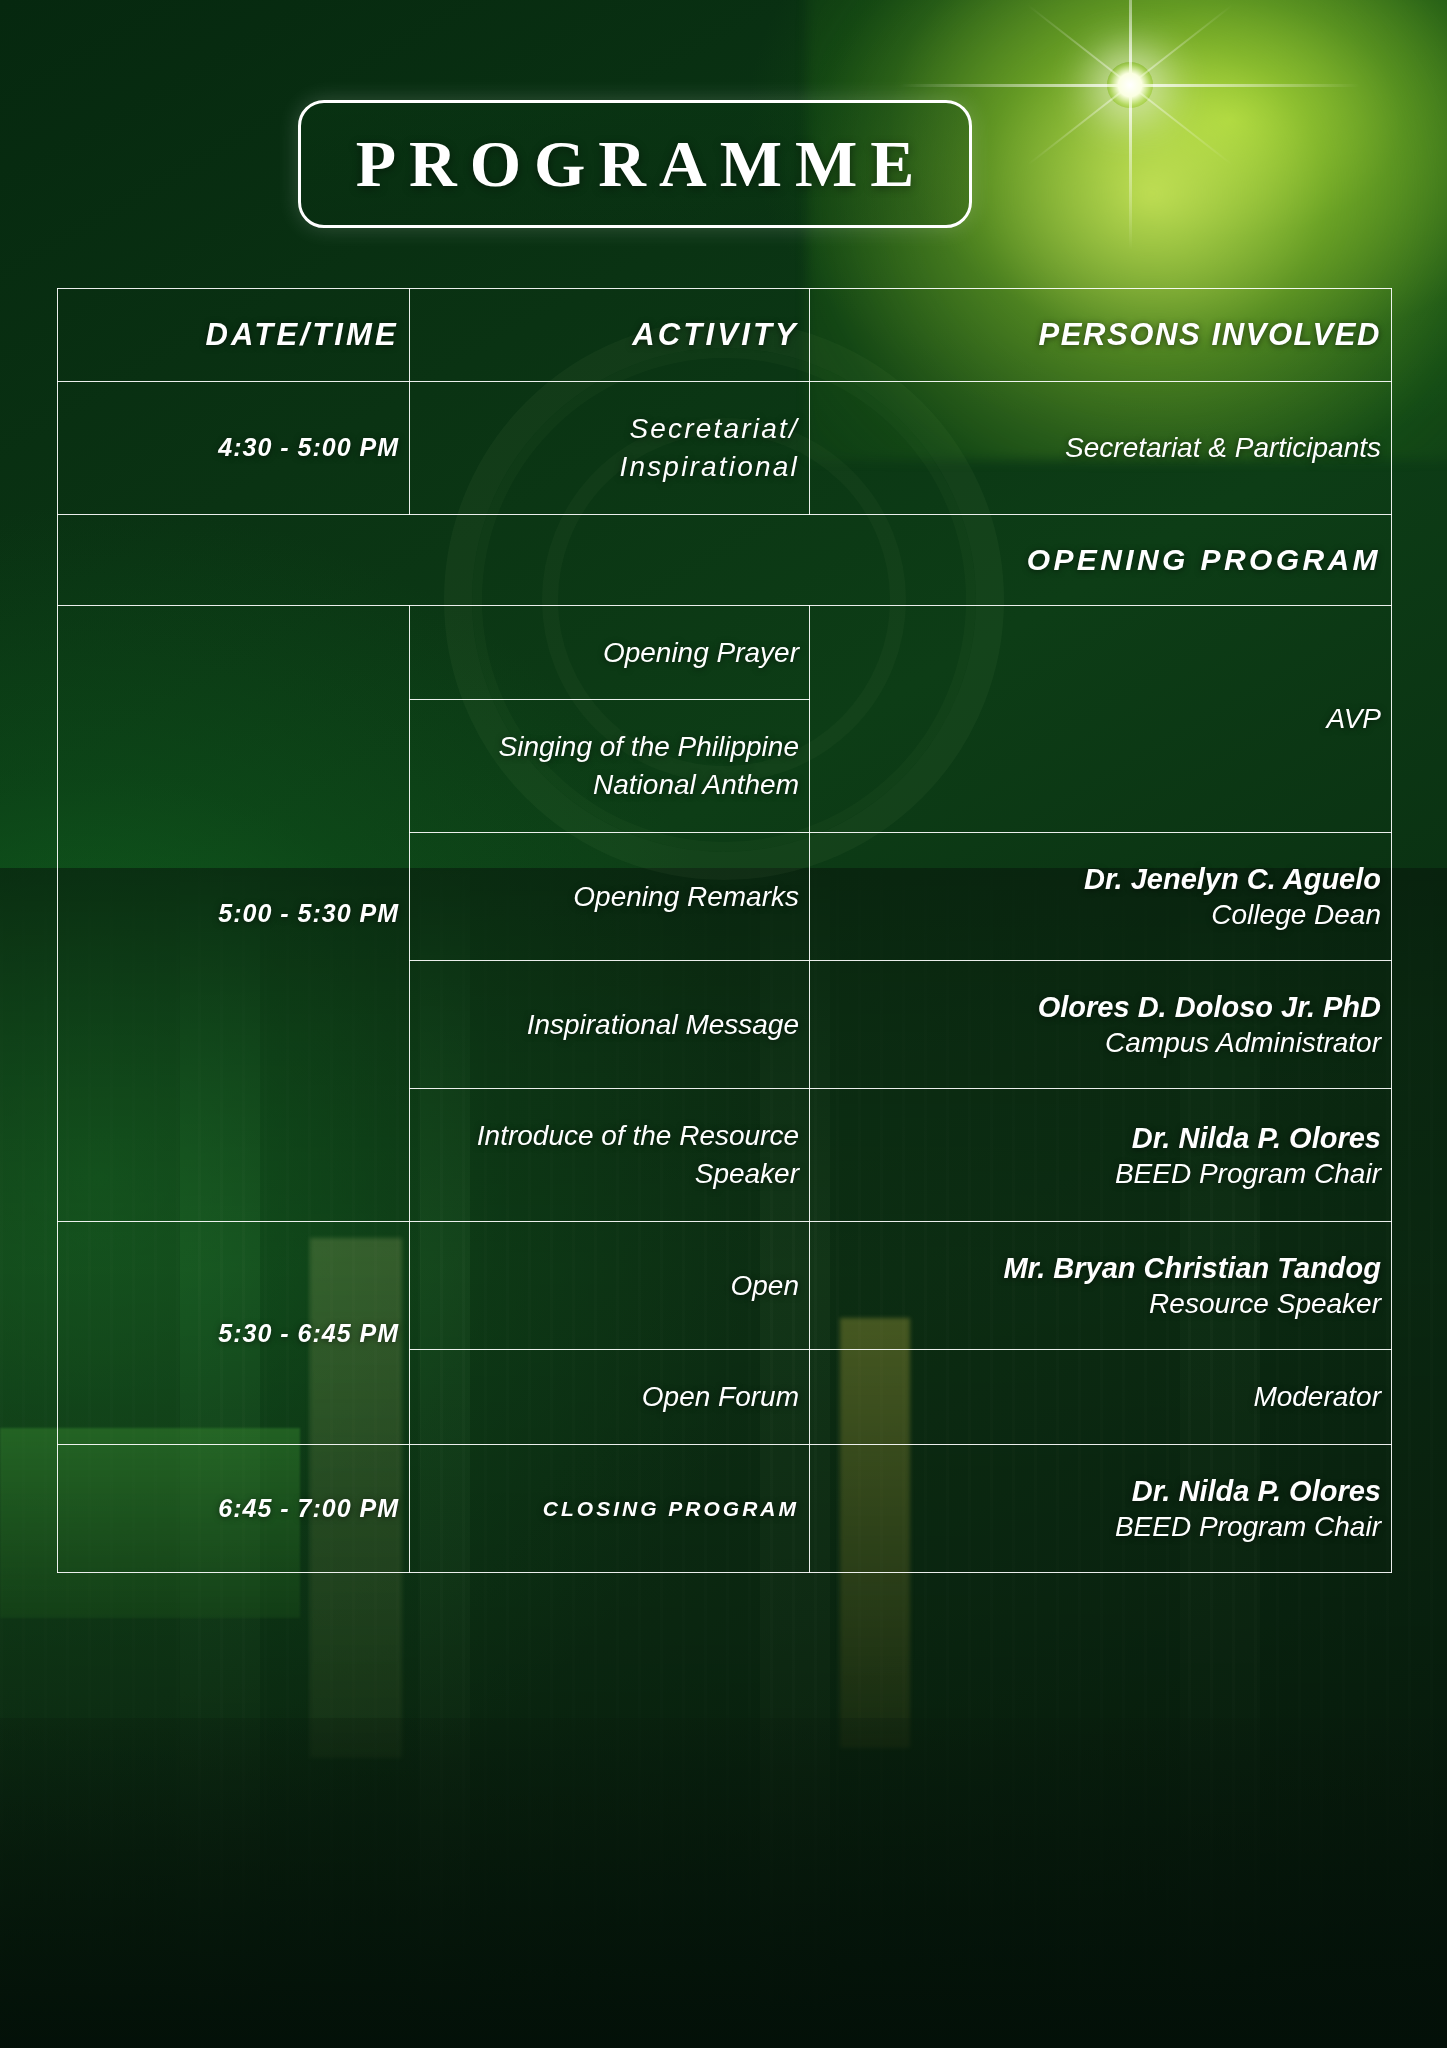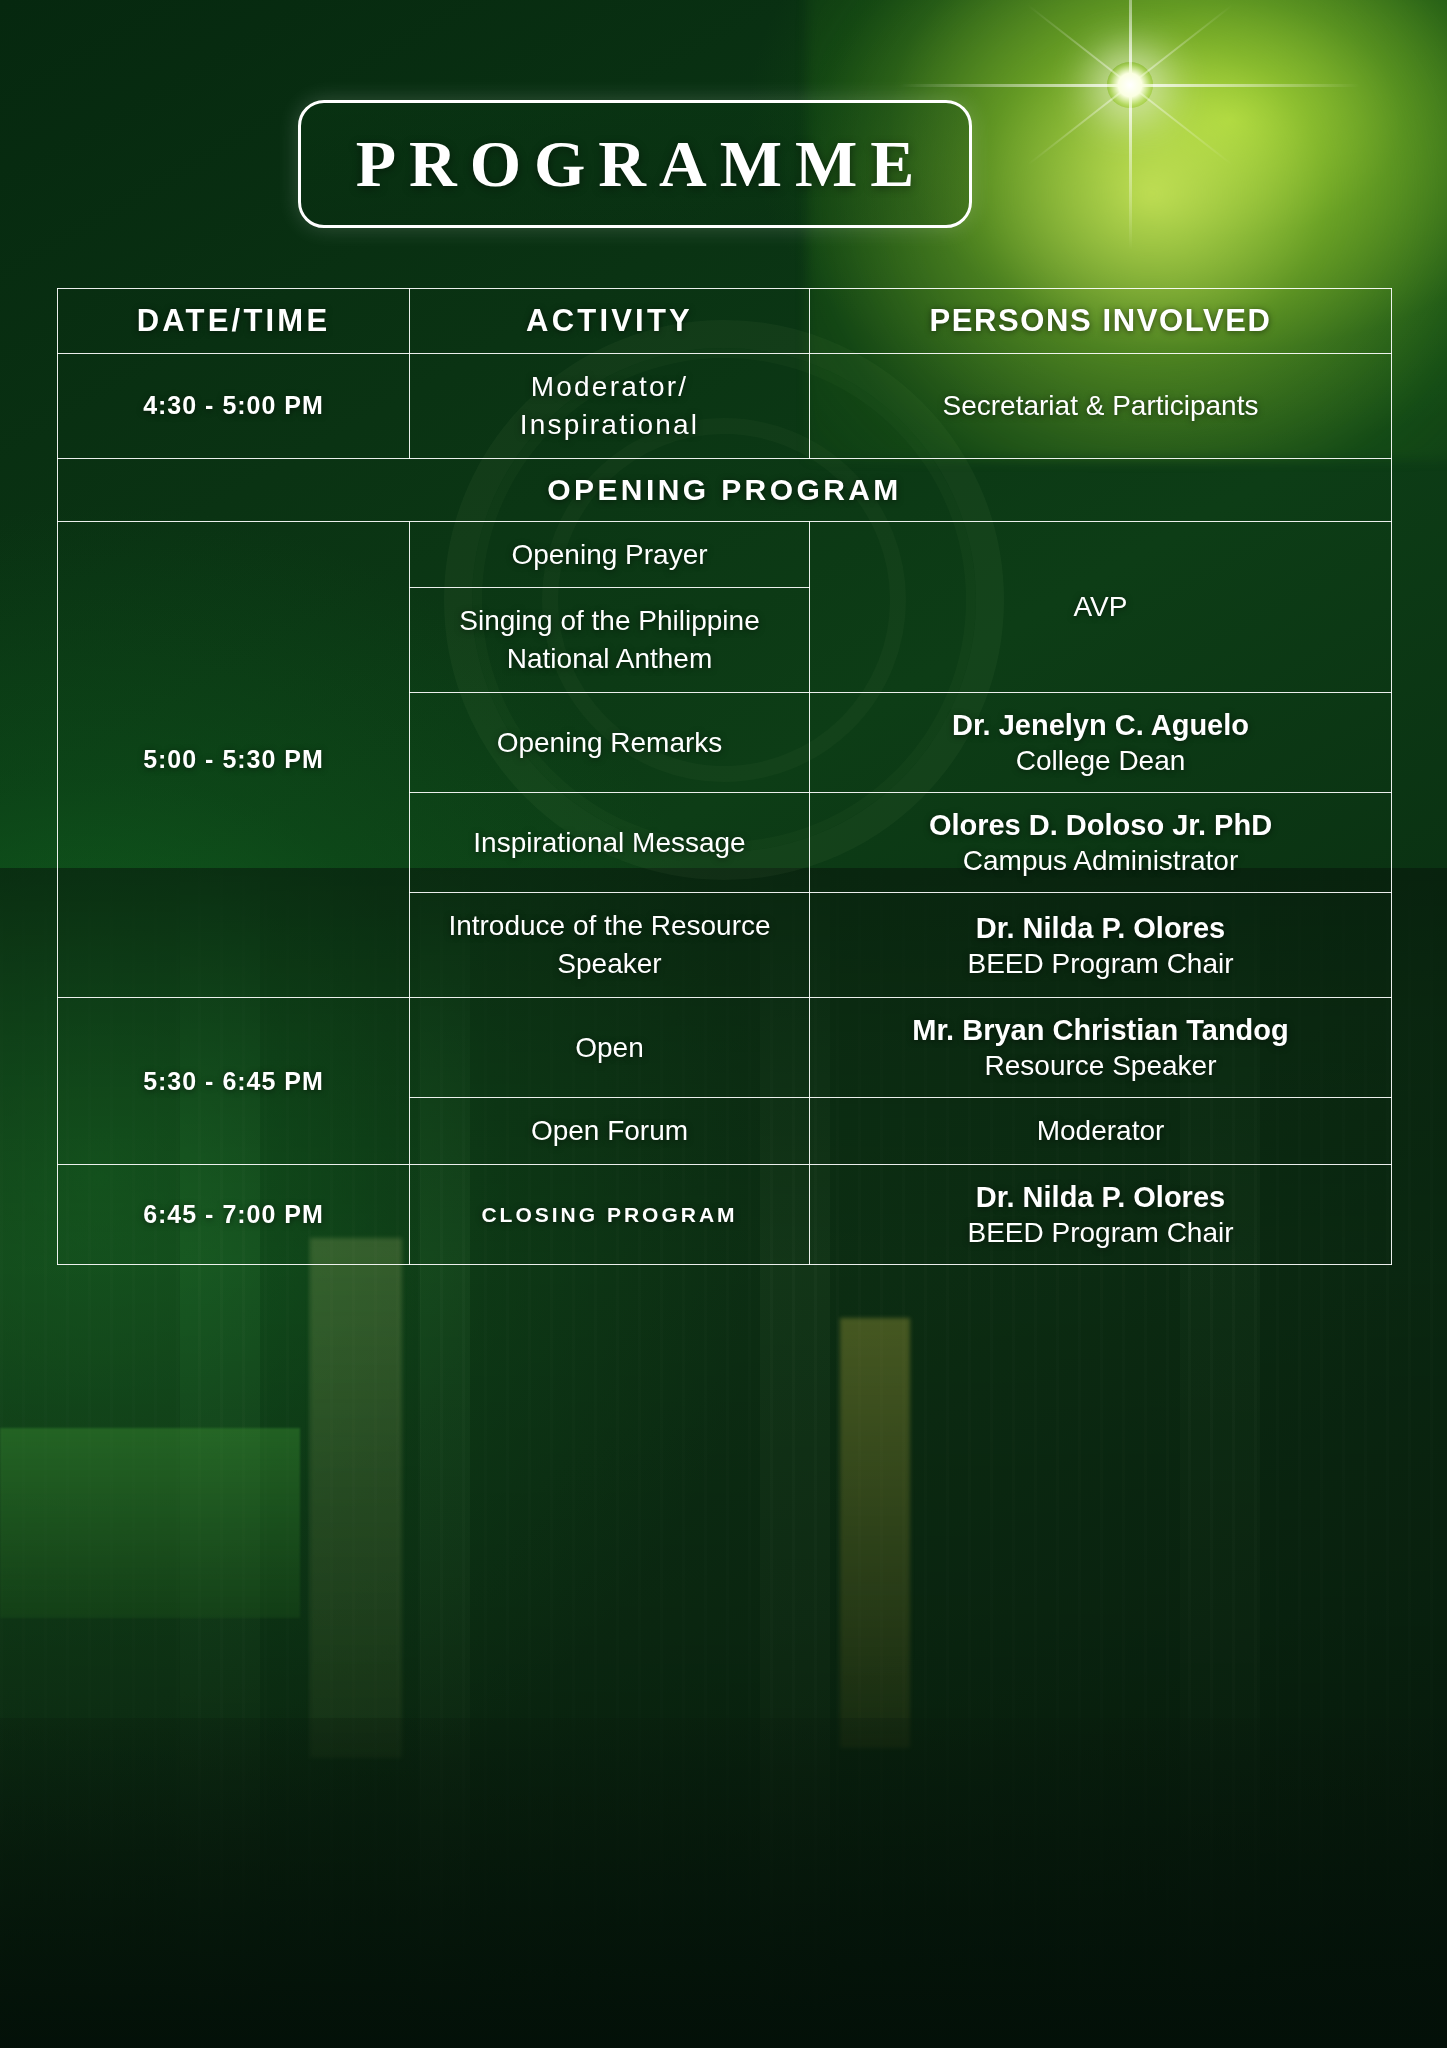--- a/index.html
+++ b/index.html
@@ -164,24 +164,25 @@
     width: 1334px;
   }
   table.prog {
     width: 100%;
     border-collapse: collapse;
     table-layout: fixed;
   }
   table.prog td, table.prog th {
     border: 1.6px solid rgba(255,255,255,0.92);
     color: #ffffff;
-    text-align: center;
+    text-align: right;
     vertical-align: middle;
-    padding: 14px 10px;
+    padding: 28px 10px;
     text-shadow: 0 1px 6px rgba(0,0,0,0.55);
+    font-style: italic;
   }
   col.c1 { width: 352px; }
   col.c2 { width: 400px; }
   col.c3 { width: 582px; }
 
   th.hdr {
     font-size: 31px;
     font-weight: 700;
     letter-spacing: 3.2px;
     padding: 24px 8px 26px;
@@ -296,21 +297,21 @@
           <th class="hdr">DATE/TIME</th>
           <th class="hdr">ACTIVITY</th>
           <th class="hdr tight">PERSONS INVOLVED</th>
         </tr>
       </thead>
       <tbody>
 
         <tr>
           <td class="time">4:30 - 5:00 PM</td>
           <td class="activity spaced">
-            <span>Moderator/</span><br>
+            <span>Secretariat/</span><br>
             <span>Inspirational</span>
           </td>
           <td class="persons">Secretariat &amp; Participants</td>
         </tr>
 
         <tr>
           <td class="section" colspan="3">OPENING PROGRAM</td>
         </tr>
 
         <tr>

